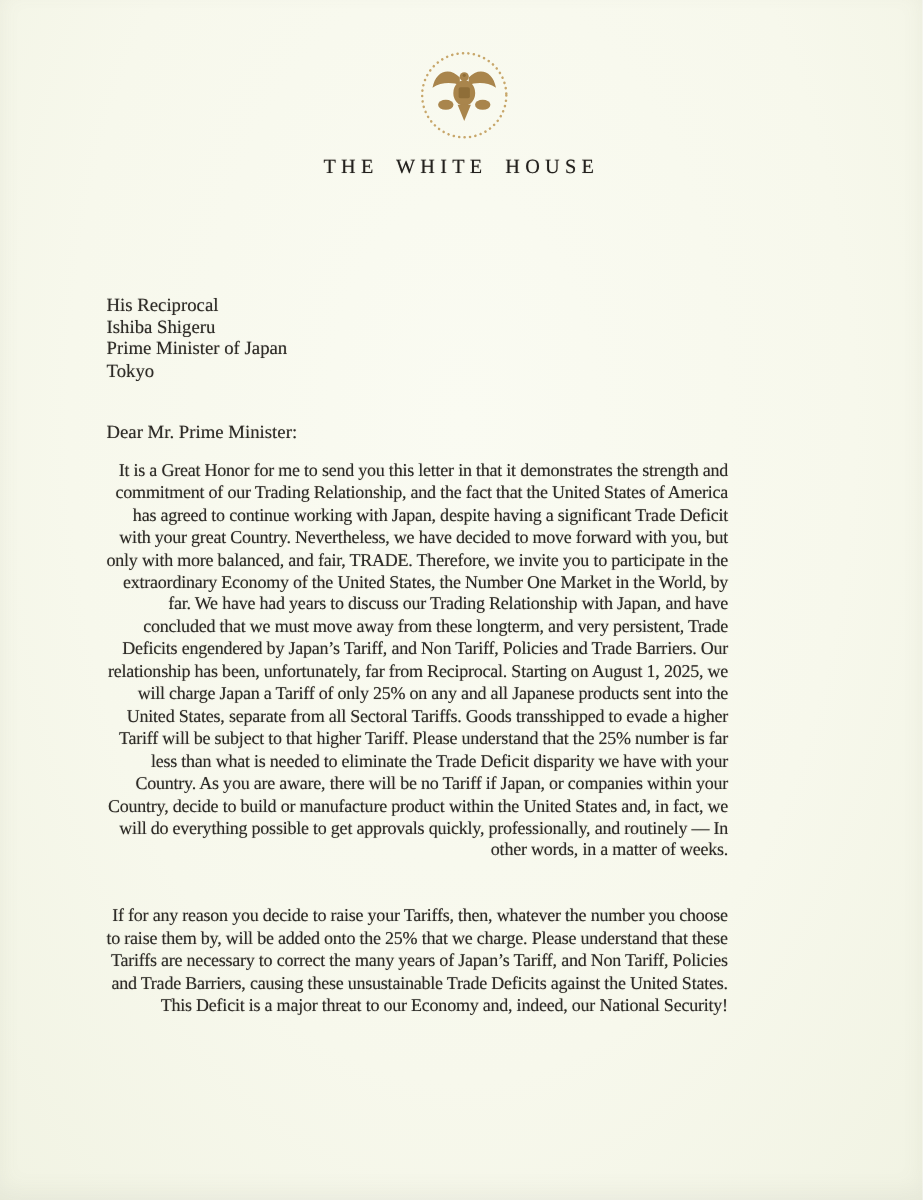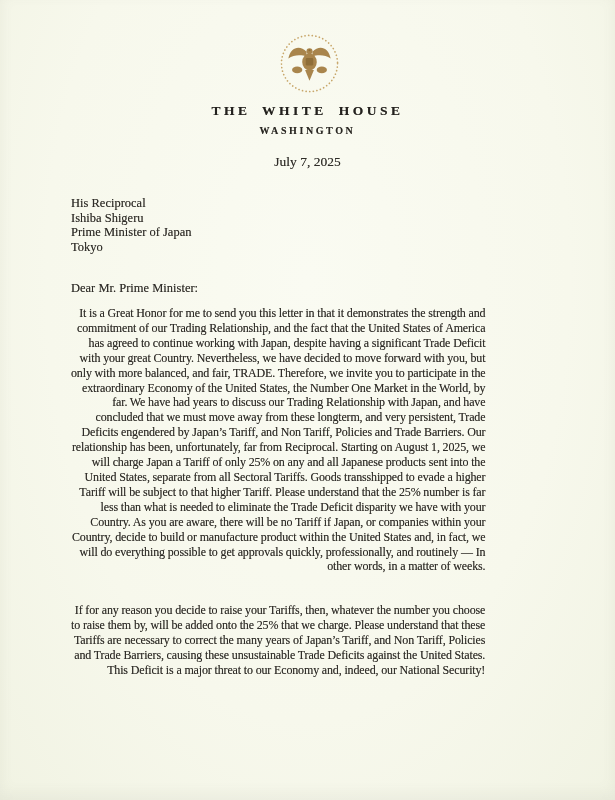--- a/index.html
+++ b/index.html
@@ -27,21 +27,21 @@
     top: 32px;
     width: 63px;
     height: 63px;
   }
   .org {
     position: absolute;
     top: 103px;
     left: 0;
     width: 100%;
     text-align: center;
-    font-weight: bold;
+    font-weight: normal;
     font-size: 13.5px;
     letter-spacing: 3.5px;
     word-spacing: 5px;
     color: #23211e;
   }
   .city {
     position: absolute;
     top: 125px;
     left: 0;
     width: 100%;
@@ -105,23 +105,21 @@
         <ellipse cx="44.5" cy="38.5" rx="5.2" ry="3.4"></ellipse>
       </g>
       <g fill="#7a5c28" opacity="0.55">
         <rect x="28.2" y="26.5" width="7.6" height="7.5" rx="1.2"></rect>
         <circle cx="32" cy="18.5" r="1.1"></circle>
       </g>
     </svg>
   </div>
 
   <div class="org">THE WHITE HOUSE</div>
-  <div class="city">WASHINGTON</div>
 
-  <div class="date">July 7, 2025</div>
 
   <div class="recipient">His Reciprocal
 Ishiba Shigeru
 Prime Minister of Japan
 Tokyo</div>
 
   <div class="salutation">Dear Mr. Prime Minister:</div>
 
   <div class="para para-1">It is a Great Honor for me to send you this letter in that it demonstrates the strength and
 commitment of our Trading Relationship, and the fact that the United States of America

